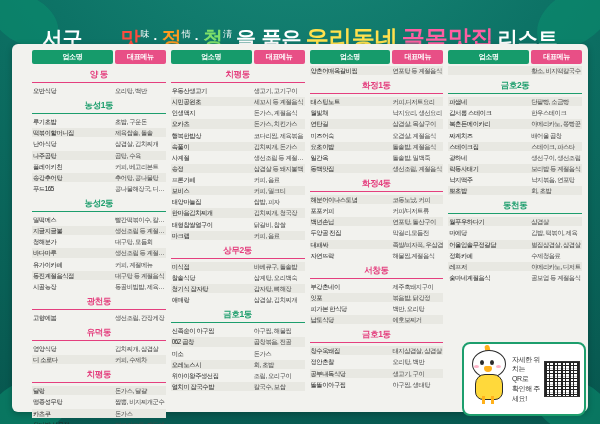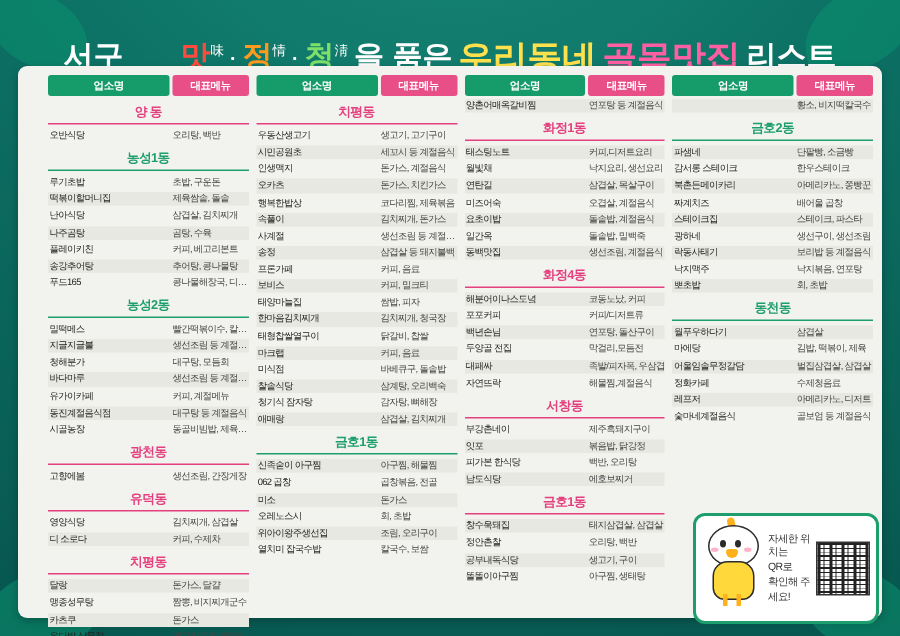--- a/index.html
+++ b/index.html
@@ -272,20 +272,21 @@
           <div class="b">김치찌개, 청국장</div>
         </div>
         <div class="row">
           <div class="a">태형찹쌀열구이</div>
           <div class="b">닭갈비, 찹쌀</div>
         </div>
         <div class="row">
           <div class="a">마크랩</div>
           <div class="b">커피, 음료</div>
         </div>
+        <div class="dong">상무2동</div>
         <div class="row">
           <div class="a">미식점</div>
           <div class="b">바베큐구, 돌솥밥</div>
         </div>
         <div class="row">
           <div class="a">찰솥식당</div>
           <div class="b">삼계탕, 오리백숙</div>
         </div>
         <div class="row">
           <div class="a">청기식 잠자탕</div>

